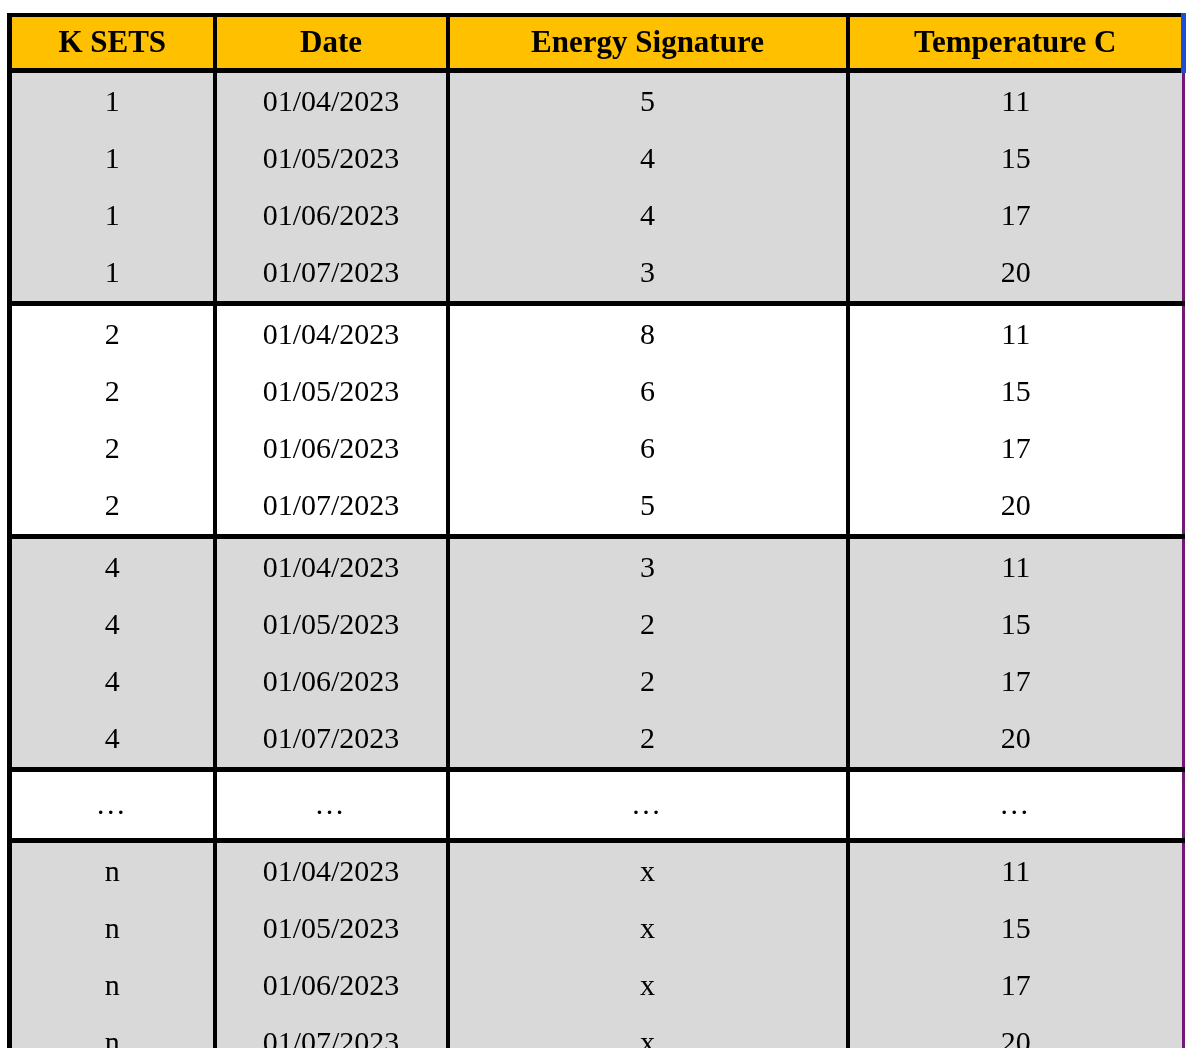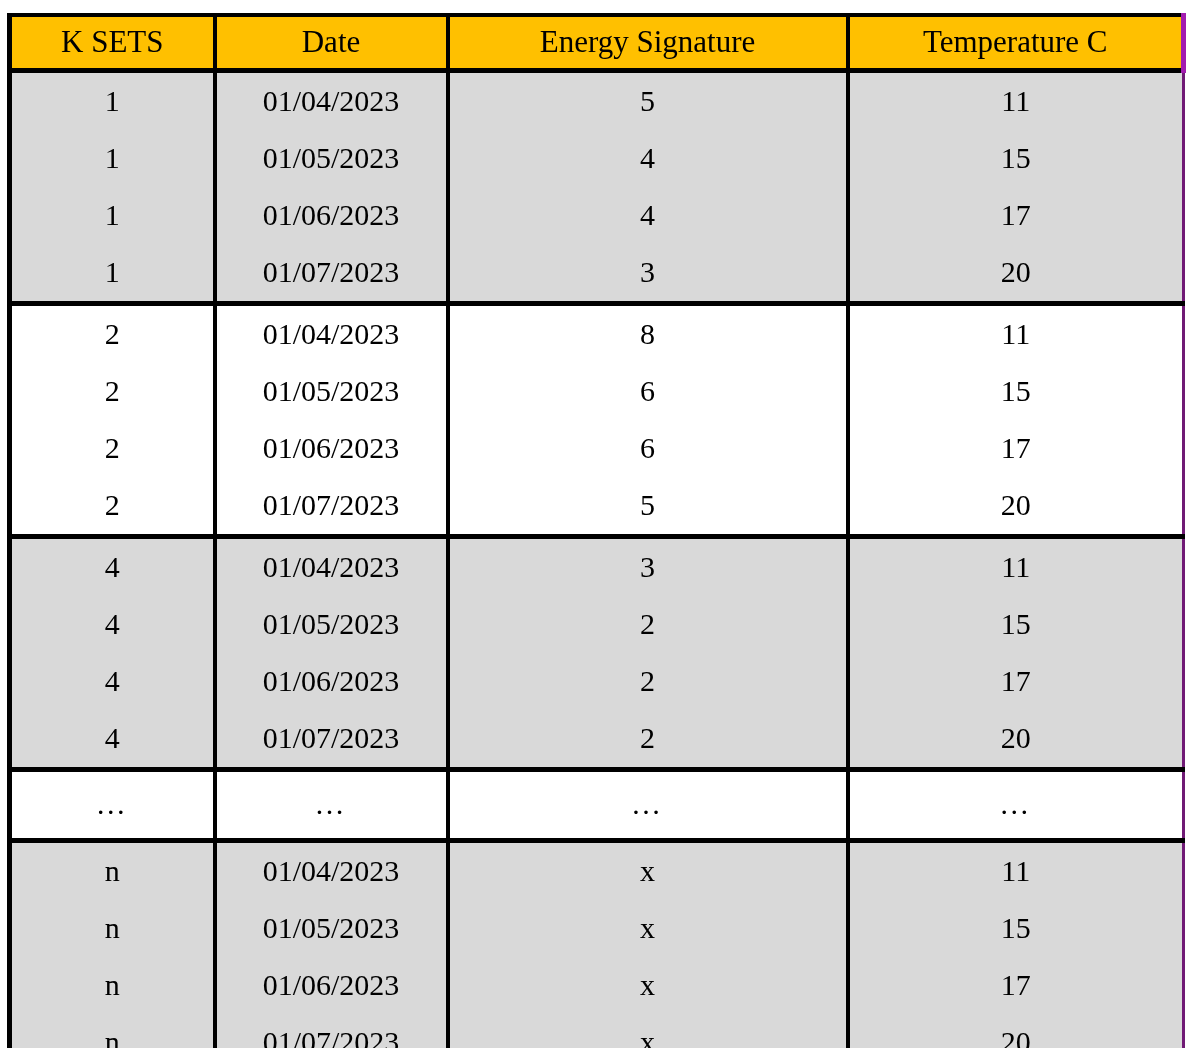--- a/index.html
+++ b/index.html
@@ -36,34 +36,34 @@
 
   
   col.c-kset  { width: 205px; }
   col.c-date  { width: 233px; }
   col.c-energy{ width: 400px; }
   col.c-temp  { width: 336px; }
 
   
   thead th {
     background: #FFC000;
-    font-weight: normal;
+    font-weight: bold;
     font-size: 31px;
     line-height: 1;
     text-align: center;
     padding: 9px 0 11px 0;
     border-left: 4px solid #000000;
     border-right: 4px solid #000000;
     border-top: 4px solid #000000;
     border-bottom: 4px solid #000000;
     white-space: nowrap;
     letter-spacing: 0px;
   }
   thead th.first { border-left: 5px solid #000000; }
-  thead th.last  { border-right: 5px solid #a21caf; }
+  thead th.last  { border-right: 5px solid #1d4ed8; }
 
   
   tbody.grp { }
   tbody.grp td {
     text-align: center;
     font-size: 30px;
     line-height: 1;
     padding: 13px 0 14px 0;
     border-left: 4px solid #000000;
     border-right: 4px solid #000000;

